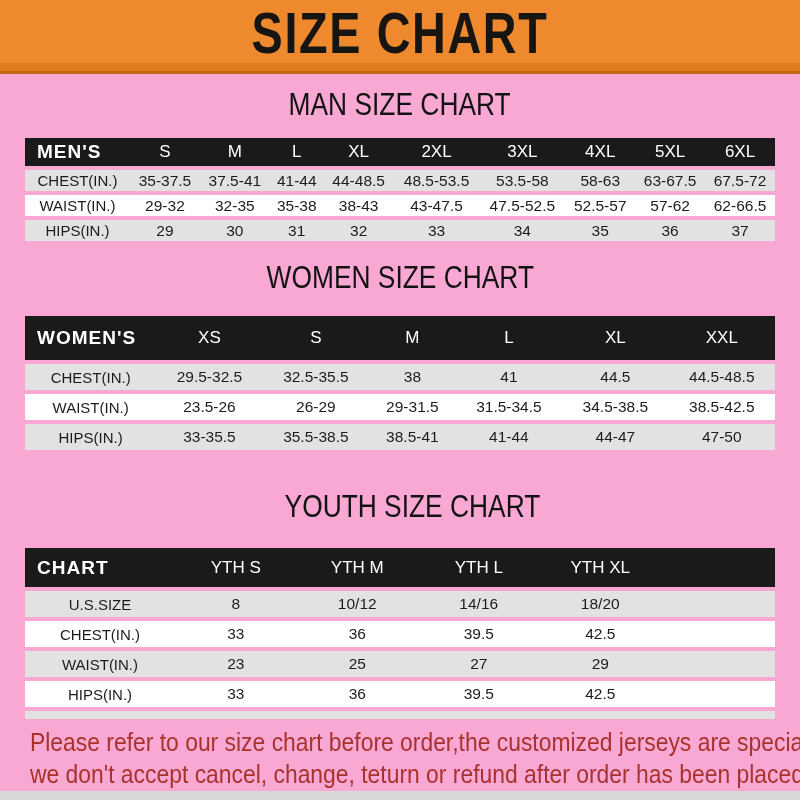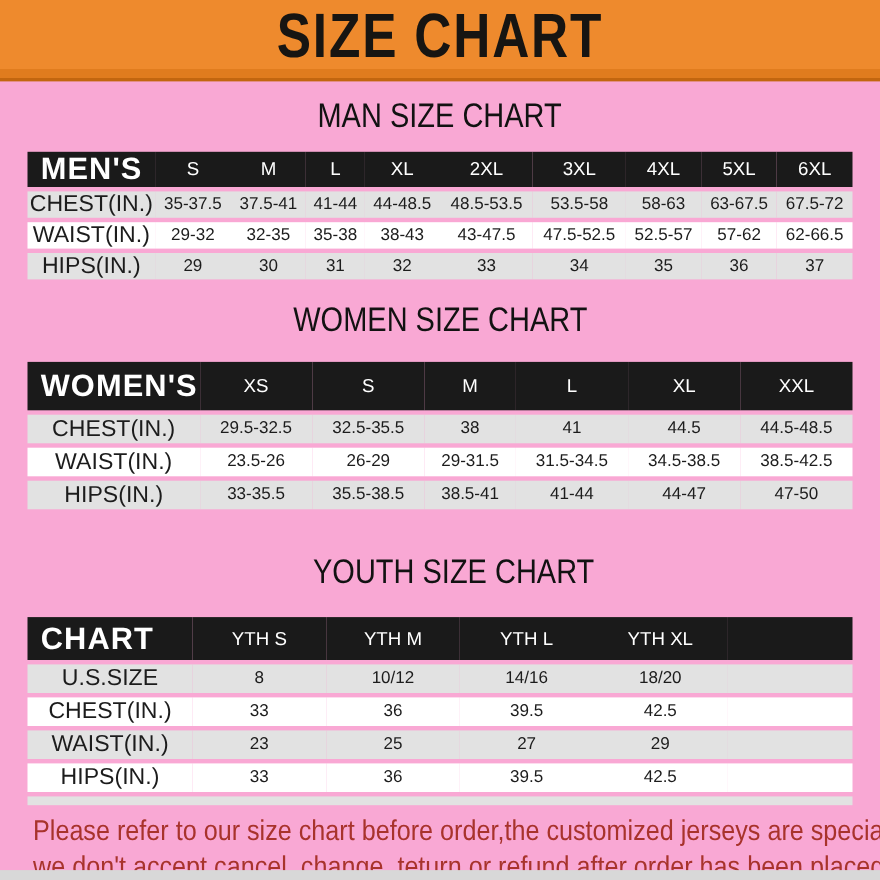--- a/index.html
+++ b/index.html
@@ -49,27 +49,27 @@
   .tbl-women { margin-top: 19px; }
   .tbl-youth { margin-top: 22px; }
 
   .size-table th {
     background: #1a1a1a; color: #ffffff;
     font-weight: normal; font-size: 17px; text-align: center;
     padding: 0 2px;
   }
   .size-table th.label-col {
     text-align: left; padding-left: 12px;
-    font-weight: bold; font-size: 28px; letter-spacing: 1px;
+    font-weight: bold; font-size: 19px; letter-spacing: 1px;
   }
   .size-table td {
     text-align: center; font-size: 15.5px; color: #1c1c1c;
     padding: 0 2px;
   }
-  .size-table td.label-col { font-size: 21px; }
+  .size-table td.label-col { font-size: 15px; }
   tbody tr:nth-child(odd)  { background: #e2e2e2; }
   tbody tr:nth-child(even) { background: #ffffff; }
 
   .tbl-men th   { height: 28px; }
   .tbl-men td   { height: 21px; }
   .tbl-men .label-col   { width: 14%; }
 
   .tbl-women th { height: 44px; }
   .tbl-women td { height: 26px; }
   .tbl-women .label-col { width: 17.5%; }

